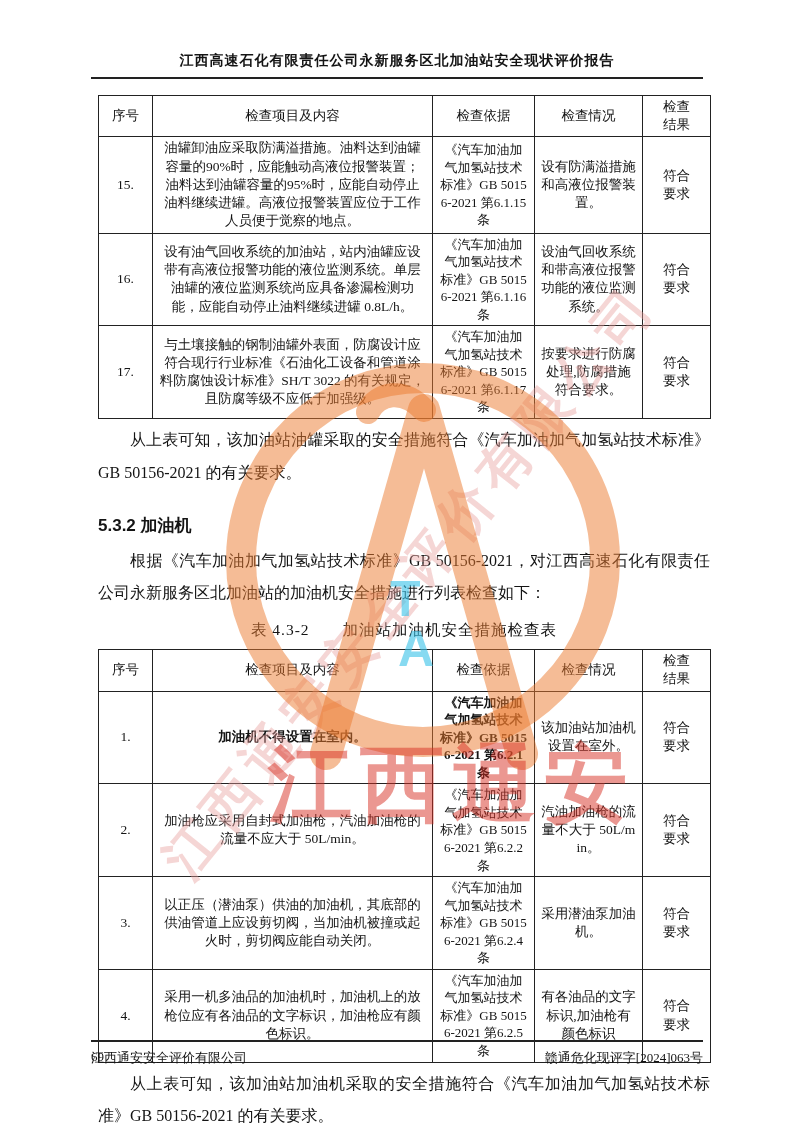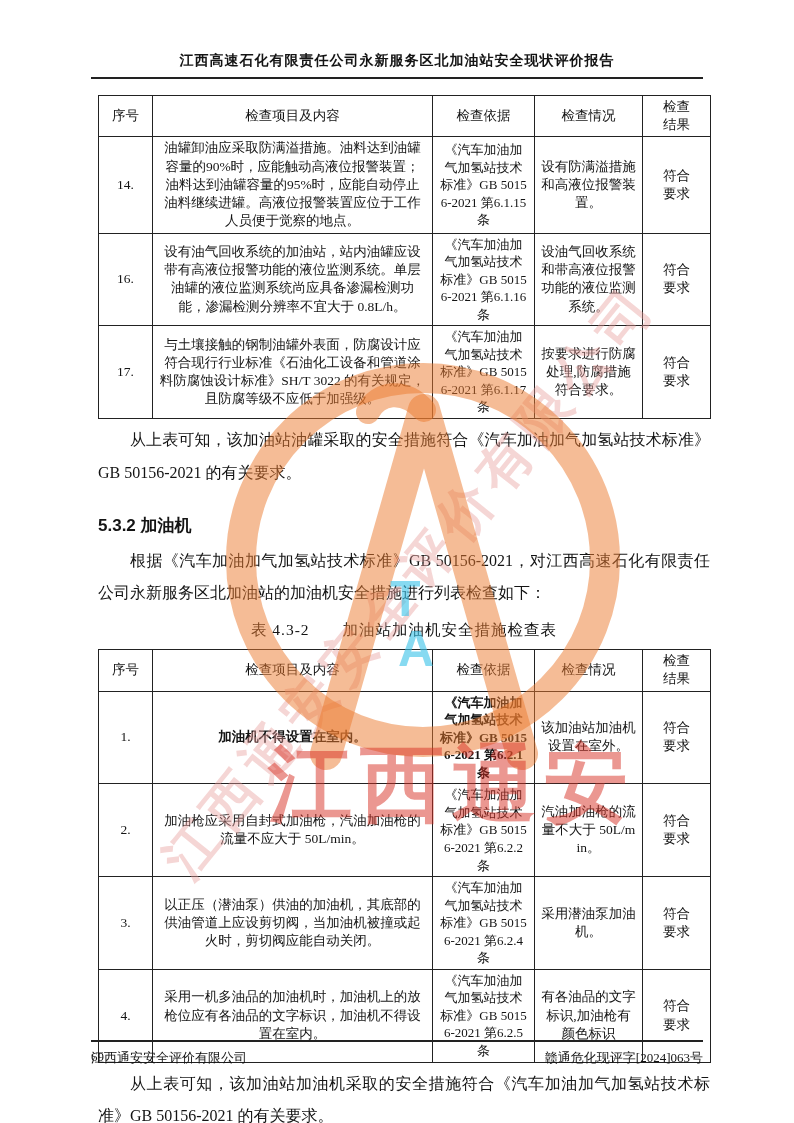--- a/index.html
+++ b/index.html
@@ -88,30 +88,30 @@
       <tbody>
           <tr style="height:38px;">
         <th>序号</th>
         <th>检查项目及内容</th>
         <th>检查依据</th>
         <th>检查情况</th>
         <th class="result" style="white-space:pre-line;">检查
 结果</th>
       </tr>
       <tr style="height:95px;">
-        <td>14.</td>
+        <td>15.</td>
         <td class="item-cell">油罐卸油应采取防满溢措施。油料达到油罐容量的90%时，应能触动高液位报警装置；油料达到油罐容量的95%时，应能自动停止油料继续进罐。高液位报警装置应位于工作人员便于觉察的地点。</td>
         <td class="basis">《汽车加油加气加氢站技术标准》GB 50156-2021 第6.1.15条</td>
         <td>设有防满溢措施和高液位报警装置。</td>
         <td class="result">符合
 要求</td>
       </tr>
       <tr style="height:70px;">
         <td>16.</td>
-        <td class="item-cell">设有油气回收系统的加油站，站内油罐应设带有高液位报警功能的液位监测系统。单层油罐的液位监测系统尚应具备渗漏检测功能，渗漏检测分辨率不宜大于 0.8L/h。</td>
+        <td class="item-cell">设有油气回收系统的加油站，站内油罐应设带有高液位报警功能的液位监测系统。单层油罐的液位监测系统尚应具备渗漏检测功能，应能自动停止油料继续进罐 0.8L/h。</td>
         <td class="basis">《汽车加油加气加氢站技术标准》GB 50156-2021 第6.1.16条</td>
         <td>设油气回收系统和带高液位报警功能的液位监测系统。</td>
         <td class="result">符合
 要求</td>
       </tr>
       <tr style="height:80px;">
         <td>17.</td>
         <td class="item-cell">与土壤接触的钢制油罐外表面，防腐设计应符合现行行业标准《石油化工设备和管道涂料防腐蚀设计标准》SH/T 3022 的有关规定，且防腐等级不应低于加强级。</td>
         <td class="basis">《汽车加油加气加氢站技术标准》GB 50156-2021 第6.1.17条</td>
         <td>按要求进行防腐处理,防腐措施符合要求。</td>
@@ -165,21 +165,21 @@
       <tr style="height:80px;">
         <td>3.</td>
         <td class="item-cell">以正压（潜油泵）供油的加油机，其底部的供油管道上应设剪切阀，当加油机被撞或起火时，剪切阀应能自动关闭。</td>
         <td class="basis">《汽车加油加气加氢站技术标准》GB 50156-2021 第6.2.4条</td>
         <td>采用潜油泵加油机。</td>
         <td class="result">符合
 要求</td>
       </tr>
       <tr style="height:80px;">
         <td>4.</td>
-        <td class="item-cell">采用一机多油品的加油机时，加油机上的放枪位应有各油品的文字标识，加油机不得设置在室内。</td>
+        <td class="item-cell">采用一机多油品的加油机时，加油机上的放枪位应有各油品的文字标识，加油枪应有颜色标识。</td>
         <td class="basis">《汽车加油加气加氢站技术标准》GB 50156-2021 第6.2.5条</td>
         <td>有各油品的文字标识,加油枪有颜色标识</td>
         <td class="result">符合
 要求</td>
       </tr>
     </tbody>
       </table>
 
     <p class="para">从上表可知，该加油站加油机采取的安全措施符合《汽车加油加气加氢站技术标准》GB 50156-2021 的有关要求。</p>
 

